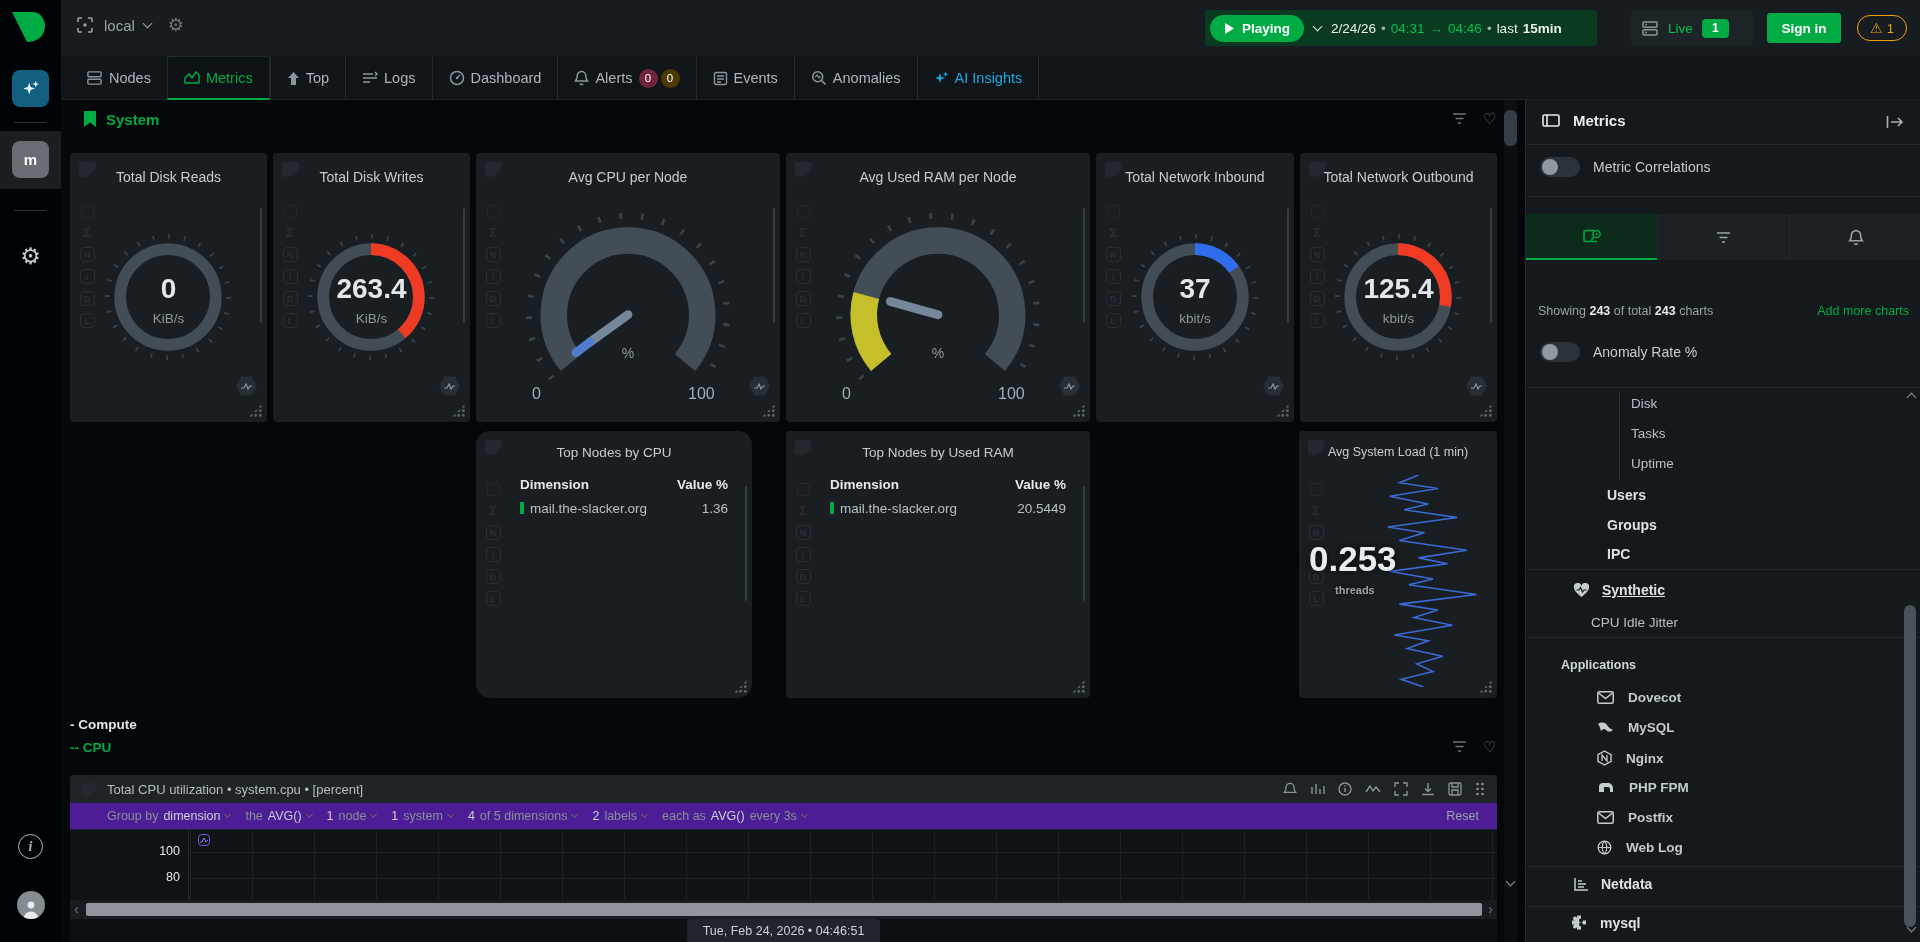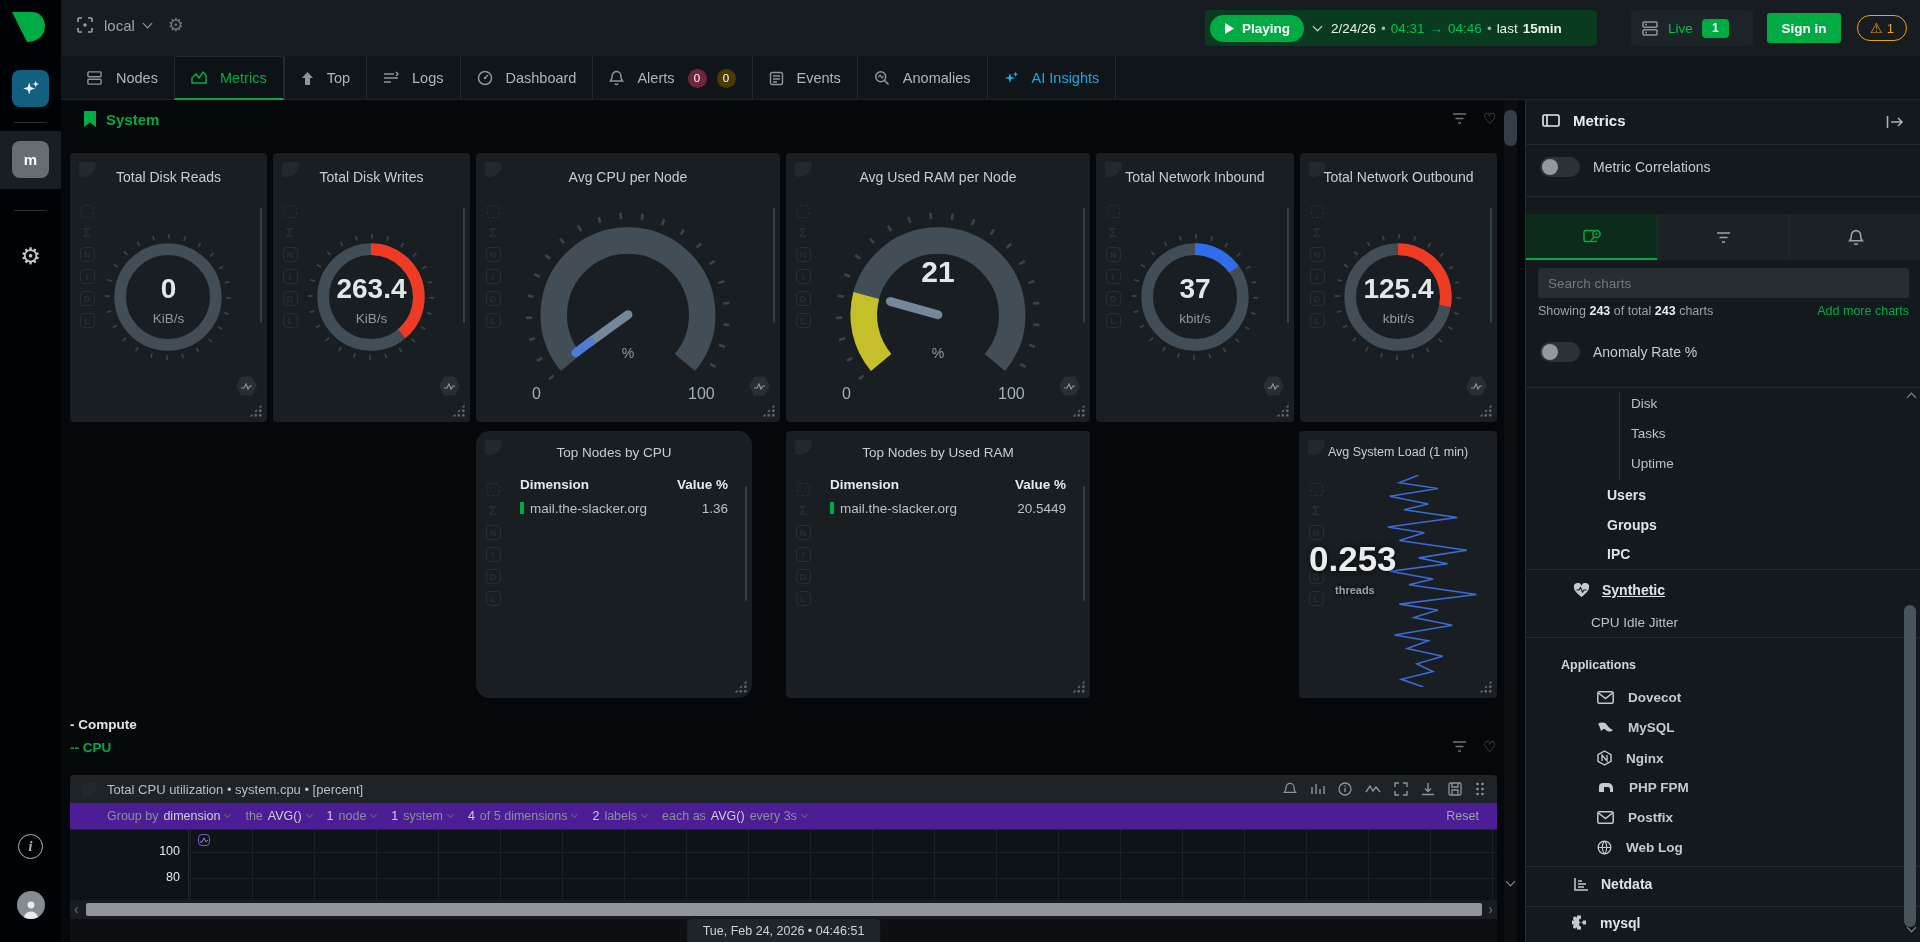--- a/index.html
+++ b/index.html
@@ -17,21 +17,21 @@
   .playbtn { background:#00ab44; border-radius:15px; height:27px; display:flex; align-items:center; gap:7px; padding:0 14px; color:#fff; font-weight:bold; font-size:13.5px; }
   .rangetext { display:flex; align-items:center; gap:5px; font-size:13.5px; color:#e8f2ea; white-space:nowrap; }
   .grn { color:#00c250; }
   .livebox { position:absolute; left:1631px; top:10px; width:122px; height:36px; background:#1d2428; border-radius:4px; display:flex; align-items:center; gap:9px; padding:0 10px; }
   .livebadge { background:#00ab44; color:#fff; font-size:12px; font-weight:bold; border-radius:4px; min-width:27px; height:19px; display:flex; align-items:center; justify-content:center; }
   .signin { position:absolute; left:1767px; top:13px; width:74px; height:30px; background:#00ab44; color:#fff; font-weight:bold; font-size:13.5px; border-radius:3px; display:flex; align-items:center; justify-content:center; }
   .warnpill { position:absolute; left:1857px; top:15px; width:50px; height:26px; border:1px solid #eda10e; border-radius:13px; color:#eda10e; display:flex; align-items:center; justify-content:center; gap:4px; font-size:13px; }
 
   
   .tabs { position:absolute; left:70px; top:56px; height:44px; display:flex; align-items:stretch; }
-  .tab { display:flex; align-items:center; gap:13px; padding:0 16px; color:#aeb6bb; font-size:14.5px; white-space:nowrap; }
+  .tab { display:flex; align-items:center; gap:6px; padding:0 16px; color:#aeb6bb; font-size:14.5px; white-space:nowrap; }
   .tab .ticn { color:#8b959a; }
   .tab.sep { border-left:1px solid #242b30; }
   .tab.active { color:#00ab44; background:#0c1215; border:1px solid #1f2d28; border-bottom:2px solid #00ab44; border-radius:3px 3px 0 0; }
   .tab.active .ticn { color:#00ab44; }
   .tab.ai { color:#1fa7e0; }
   .badge { width:19px; height:19px; border-radius:50%; color:#fff; font-size:11.5px; display:flex; align-items:center; justify-content:center; }
   .badge.crit { background:#71253d; z-index:2; }
   .badge.warn { background:#4d3a00; margin-left:-3px; }
 
   
@@ -390,21 +390,20 @@
         <span class="g-box" data-l="I"></span>
         <span class="g-box" data-l="D"></span>
         <span class="g-box" data-l="L"></span>
       </div>
     <svg width="212" height="177" viewBox="0 0 120 100" style="position:absolute;left:46px;top:52px;">
       <path d="M17.1 98 A56 56 0 1 1 102.9 98" fill="none" stroke="#39434a" stroke-width="3.5" stroke-dasharray="1.5 10.7"></path>
       <path d="M27.8 89 A42 42 0 1 1 92.2 89" fill="none" stroke="#434d55" stroke-width="15"></path>
       <path d="M27.8 89 A42 42 0 0 1 19.4 51.1" fill="none" stroke="#c5bf2a" stroke-width="15"></path>
       <path d="M60 62 L33 54.5" stroke="#76879a" stroke-width="5" stroke-linecap="round"></path>
     </svg>
-    <div class="gvalue" style="top:102px;font-size:30px;">21</div>
     <div class="gunit" style="top:192px;font-size:14px;">%</div>
     <div class="gminmax" style="left:56px;top:232px;">0</div>
     <div class="gminmax" style="left:212px;top:232px;">100</div>
     <div class="rline"></div>
     <div class="anomhex">
         <svg width="11" height="7" viewBox="0 0 11 7">
           <path d="M0 5 L3 5 L5 1 L7 6 L9 3 L11 3" fill="none" stroke="#8b959a" stroke-width="1.2"></path>
         </svg>
       </div>
     <div class="resize"></div>
@@ -699,21 +698,20 @@
           </svg>
       </div>
       <div class="sbtab">
         <svg width="16" height="17" viewBox="0 0 15 16">
             <path d="M7.5 1.5 a4.3 4.3 0 0 1 4.3 4.3 c0 3.5 1.2 4.6 1.7 5.2 H1.5 c0.5-0.6 1.7-1.7 1.7-5.2 A4.3 4.3 0 0 1 7.5 1.5 Z" fill="none" stroke="currentColor" stroke-width="1.5"></path>
             <path d="M6 13.5 a1.6 1.6 0 0 0 3 0" fill="none" stroke="currentColor" stroke-width="1.5"></path>
           </svg>
       </div>
     </div>
 
-    <input class="sbsearch" placeholder="Search charts" style="">
 
     <div class="showrow">
       <span>
         <span>Showing</span>
         <b>243</b>
         <span>of total</span>
         <b>243</b>
         <span>charts</span>
       </span>
       <span class="addmore">Add more charts</span>

